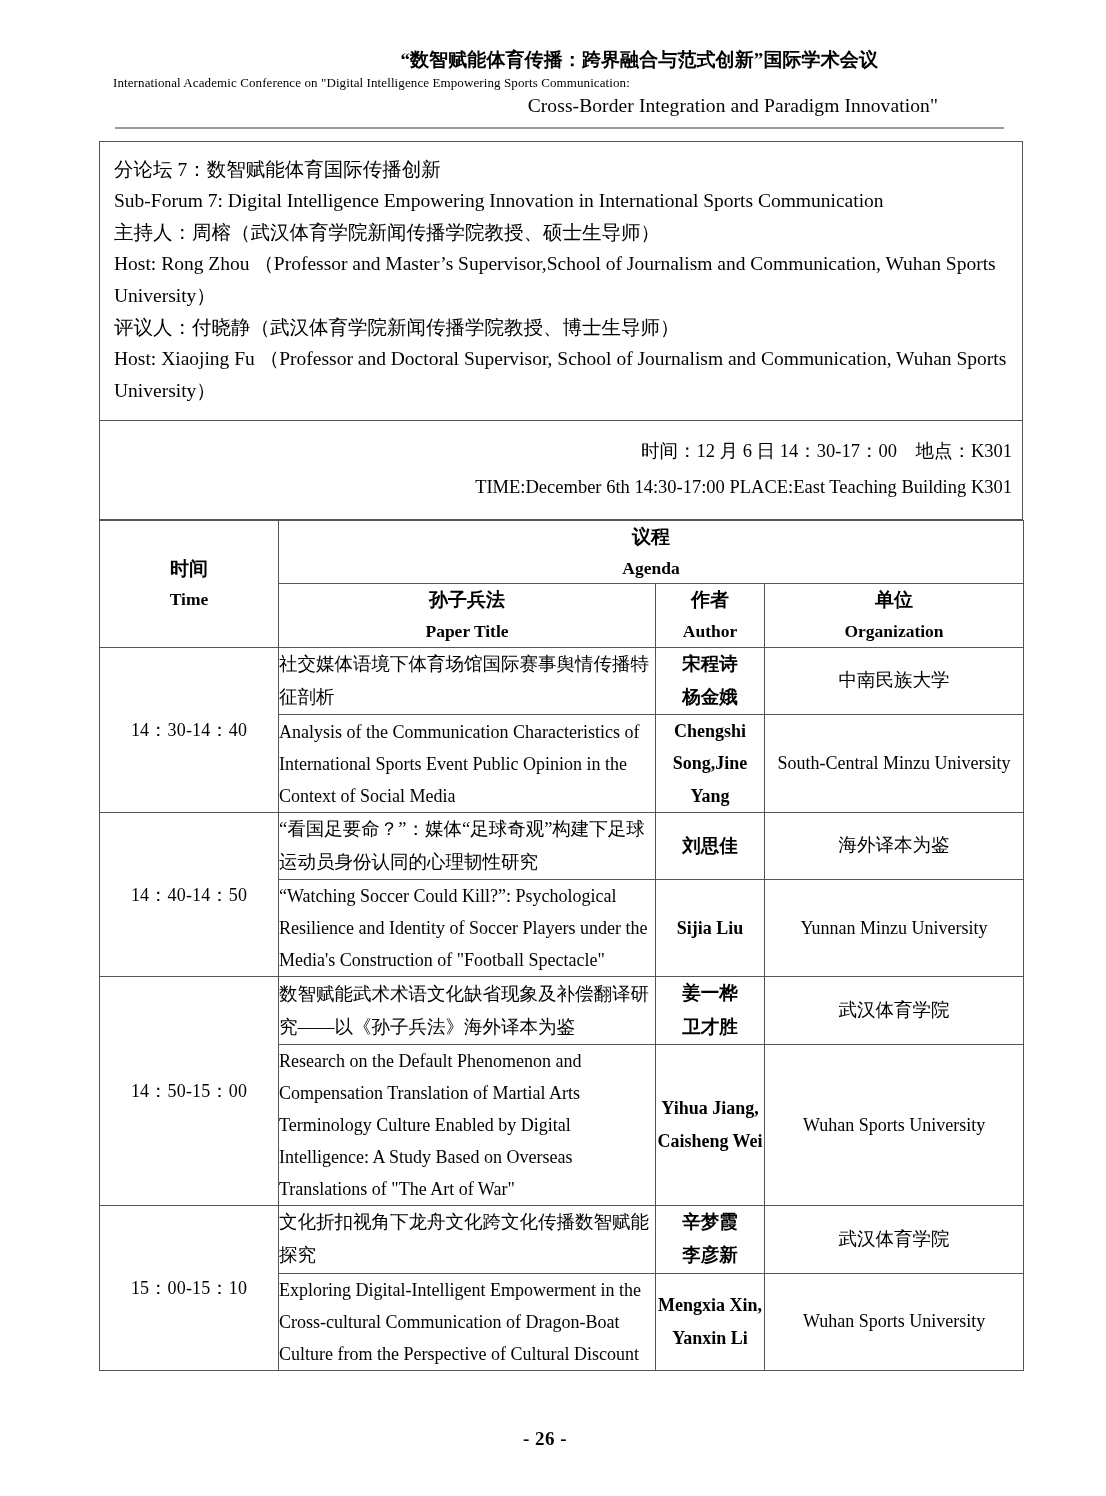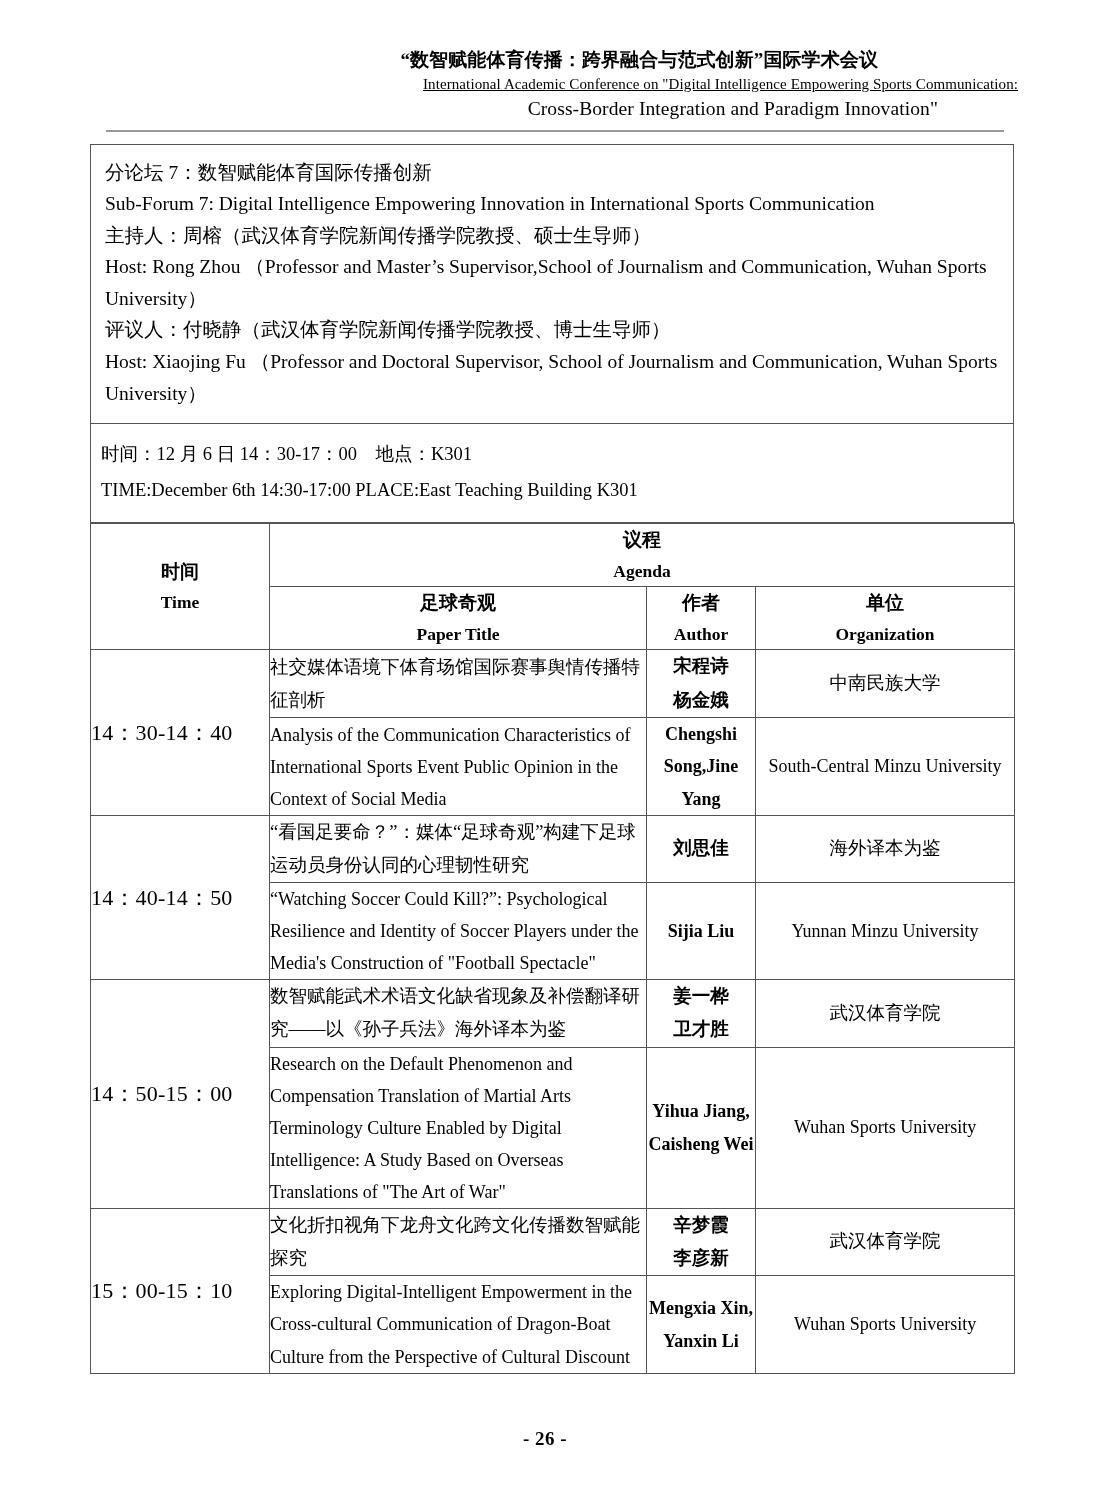--- a/index.html
+++ b/index.html
@@ -14,42 +14,42 @@
     color: #000000;
     position: relative;
     overflow: hidden;
   }
 
   .page {
     width: 1106px;
     height: 1496px;
     position: relative;
     box-sizing: border-box;
+    padding-left: 9px;
   }
 
   
   .running-head {
     padding: 46px 88px 0 88px;
   }
   .rh-line {
     text-align: right;
     font-size: 19.5px;
     line-height: 1.45;
     letter-spacing: 0.1px;
   }
   .rh-cn {
     font-weight: bold;
     font-size: 19px;
     padding-right: 140px;
   }
   .rh-en1 {
-    text-align: right;
-    font-size: 15px;
+    text-align: left;
+    font-size: 13px;
     padding-left: 16px;
-    text-decoration: underline;
   }
   .rh-en2 {
     font-size: 19.5px;
     padding-right: 80px;
   }
   .head-rule {
     margin: 6px 14px 0 18px;
     border-top: 2px solid #9a9a9a;
   }
 
@@ -78,21 +78,21 @@
   .forum-block p.bold {
     font-weight: normal;
   }
   .fb-cn {
     font-size: 19.5px;
   }
 
   
   .timeplace {
     padding: 12px 10px 14px 10px;
-    text-align: left;
+    text-align: right;
   }
   .timeplace p {
     margin: 0;
     font-size: 18.5px;
     line-height: 1.95;
   }
 
   
   .agenda {
     width: 924px;
@@ -120,21 +120,22 @@
     font-weight: bold;
     line-height: 1.7;
   }
   .hdr-en {
     font-size: 17.5px;
     font-weight: bold;
     line-height: 1.7;
   }
 
   .time-cell {
-    font-size: 22px;
+    text-align: center;
+    font-size: 18px;
     letter-spacing: 0.2px;
   }
 
   .title-cell {
     padding: 12px 14px 12px 12px;
     font-size: 18.5px;
     line-height: 1.78;
     text-align: left;
   }
   .title-cell.cn { font-size: 18.5px; }
@@ -220,21 +221,21 @@
         <div class="hdr-cn">时间</div>
         <div class="hdr-en">Time</div>
       </td>
       <td colspan="3" class="hdr-cell">
         <div class="hdr-cn">议程</div>
         <div class="hdr-en">Agenda</div>
       </td>
     </tr>
     <tr>
       <td class="hdr-cell">
-        <div class="hdr-cn">足球奇观</div>
+        <div class="hdr-cn">孙子兵法</div>
         <div class="hdr-en">Paper Title</div>
       </td>
       <td class="hdr-cell">
         <div class="hdr-cn">作者</div>
         <div class="hdr-en">Author</div>
       </td>
       <td class="hdr-cell">
         <div class="hdr-cn">单位</div>
         <div class="hdr-en">Organization</div>
       </td>

